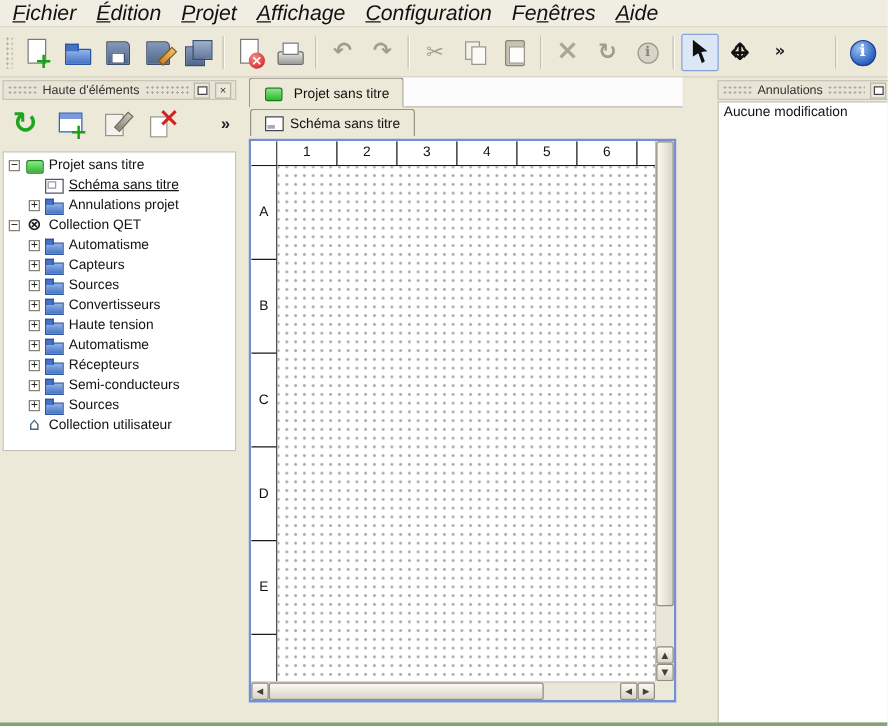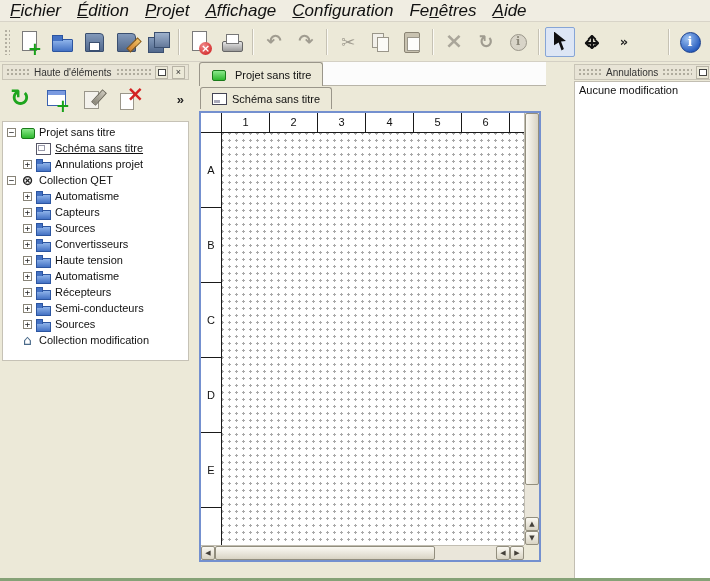--- a/index.html
+++ b/index.html
@@ -400,21 +400,21 @@
           <span class="tlabel">Semi-conducteurs</span>
         </div>
         <div class="tree-row" style="padding-left: 20px;">
           <span class="exp">+</span>
           <span class="ticon ti-folder"></span>
           <span class="tlabel">Sources</span>
         </div>
         <div class="tree-row" style="padding-left: 4px;">
           <span class="exp hidden"></span>
           <span class="ticon ti-user">⌂</span>
-          <span class="tlabel">Collection modification</span>
+          <span class="tlabel">Collection utilisateur</span>
         </div>
       </div>
   </div>
 
   <div id="project-tabbar">
     <div class="tab">
       <span class="ticon ti-project"></span>
       <span>Projet sans titre</span>
     </div>
     <div class="tabbar-rest"></div>

